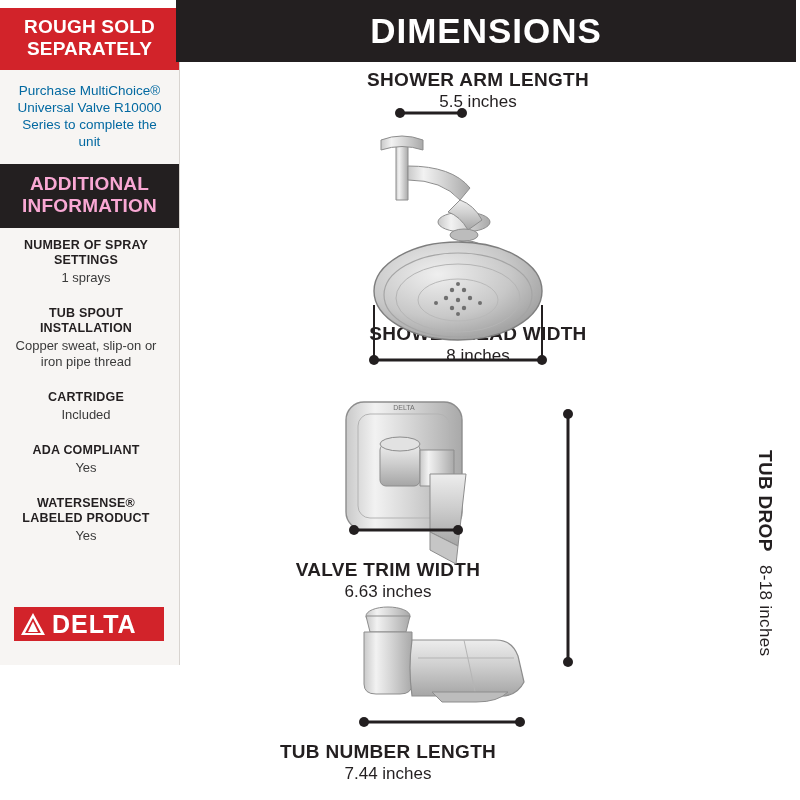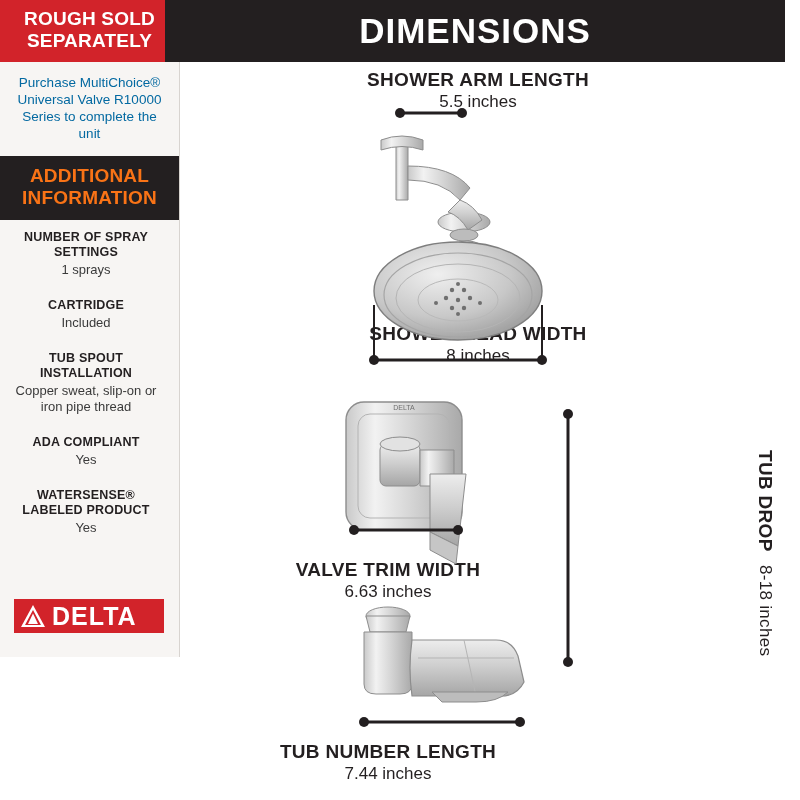--- a/index.html
+++ b/index.html
@@ -18,40 +18,40 @@
     position: relative;
     width: 800px;
     height: 800px;
     background: #ffffff;
   }
 
   
   .sidebar {
     position: absolute;
     left: 0;
-    top: 0;
+    top: 8px;
     width: 180px;
     height: 657px;
     background: #f7f5f3;
     border-right: 1px solid #d8d4d0;
     box-sizing: border-box;
   }
   .band-red {
     background: #d2232a;
     color: #ffffff;
     text-align: center;
     padding: 8px 6px 10px 6px;
     font-weight: bold;
     font-size: 19px;
     line-height: 22px;
     letter-spacing: .2px;
   }
   .band-dark {
     background: #231f20;
-    color: #f97316;
+    color: #f9a8d4;
     text-align: center;
     padding: 9px 6px 11px 6px;
     font-weight: bold;
     font-size: 19px;
     line-height: 22px;
     letter-spacing: .2px;
   }
   .sidebar-note {
     text-align: center;
     font-size: 13.5px;
@@ -104,21 +104,21 @@
     color: #ffffff;
     font-weight: bold;
     font-size: 25px;
     letter-spacing: 1px;
     line-height: 25px;
   }
 
   
   .header {
     position: absolute;
-    left: 165px;
+    left: 176px;
     top: 0;
     width: 620px;
     height: 62px;
     background: #231f20;
     color: #ffffff;
     display: flex;
     align-items: center;
     justify-content: center;
   }
   .header-title {
@@ -178,26 +178,26 @@
     <div class="band-red">ROUGH SOLD SEPARATELY</div>
     <div class="sidebar-note">Purchase MultiChoice® Universal Valve R10000 Series to complete the unit</div>
     <div class="band-dark">ADDITIONAL INFORMATION</div>
 
     <div class="spec-list">
       <div class="spec">
         <div class="spec-label">NUMBER OF SPRAY SETTINGS</div>
         <div class="spec-value">1 sprays</div>
       </div>
       <div class="spec">
+        <div class="spec-label">TUB SPOUT INSTALLATION</div>
+        <div class="spec-value">Copper sweat, slip-on or iron pipe thread</div>
+      </div>
+      <div class="spec">
         <div class="spec-label">CARTRIDGE</div>
         <div class="spec-value">Included</div>
-      </div>
-      <div class="spec">
-        <div class="spec-label">TUB SPOUT INSTALLATION</div>
-        <div class="spec-value">Copper sweat, slip-on or iron pipe thread</div>
       </div>
       <div class="spec">
         <div class="spec-label">ADA COMPLIANT</div>
         <div class="spec-value">Yes</div>
       </div>
       <div class="spec">
         <div class="spec-label">WATERSENSE® LABELED PRODUCT</div>
         <div class="spec-value">Yes</div>
       </div>
     </div>

